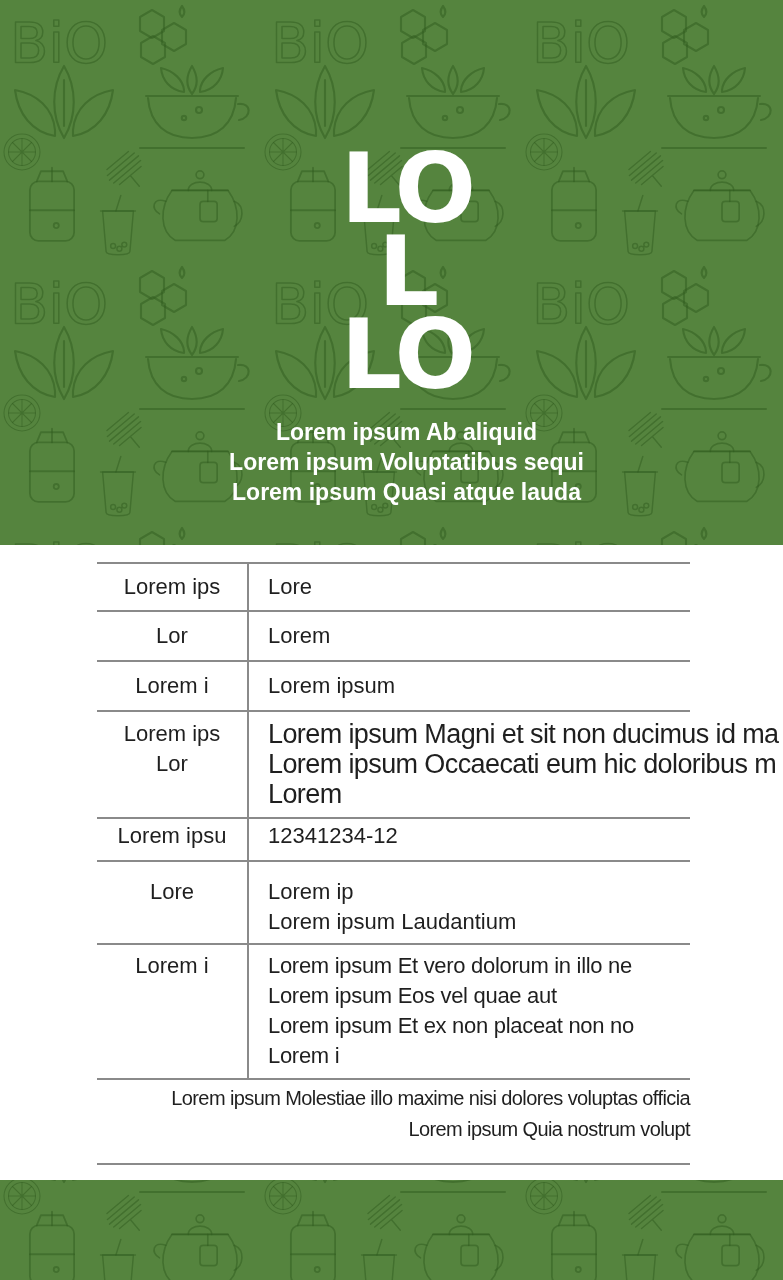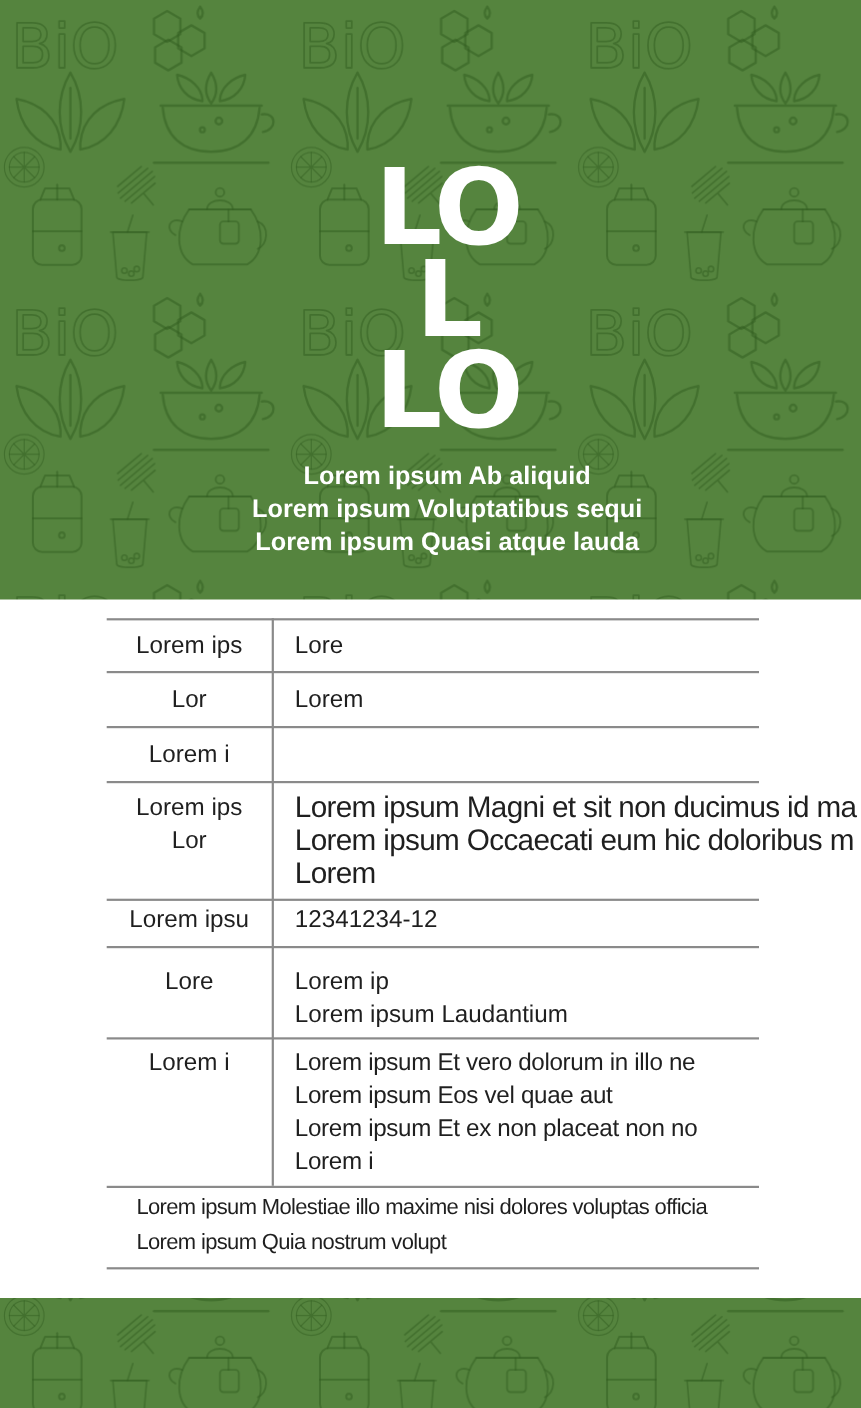--- a/index.html
+++ b/index.html
@@ -32,21 +32,21 @@
   .r1 { height:50px; }  .r1 .tlabel,.r1 .tvalue { padding-top:9px; }
   .r2 { height:50px; }  .r2 .tlabel,.r2 .tvalue { padding-top:9px; }
   .r3 { height:107px; } .r3 .tlabel,.r3 .tvalue { padding-top:7px; }
   .r4 { height:43px; }  .r4 .tlabel,.r4 .tvalue { padding-top:2px; }
   .r5 { height:83px; }  .r5 .tlabel,.r5 .tvalue { padding-top:15px; }
   .r6 { height:135px; } .r6 .tlabel,.r6 .tvalue { padding-top:6px; }
 
   .vdivider { position:absolute; left:150px; top:0; width:2px; height:516px; background:#8A8A8A; }
 
   .tnote { border-top:2px solid #8A8A8A; border-bottom:2px solid #8A8A8A;
-           height:76px; box-sizing:border-box; padding:3px 0 0 27px; }
+           height:87px; box-sizing:border-box; padding:3px 0 0 27px;text-align:right; }
   .tnote .tline { font-size:20px; line-height:31px; letter-spacing:-0.6px; }
 </style>
 </head>
 <body>
 
 <svg class="bg-svg" width="783" height="1280" xmlns="http://www.w3.org/2000/svg">
   <defs>
     <pattern id="teaPat" patternUnits="userSpaceOnUse" width="261" height="261">
       <rect width="261" height="261" fill="#55843E"></rect>
       <g fill="none" stroke="#2F5C1E" stroke-opacity="0.5" stroke-width="2.2" stroke-linecap="round" stroke-linejoin="round">
@@ -145,20 +145,23 @@
     </div>
     <div class="tvalue">
       <div class="tline">Lorem</div>
     </div>
   </div>
 
   <div class="trow r2">
     <div class="tlabel">
       <div class="tline">Lorem i</div>
     </div>
+    <div class="tvalue">
+      <div class="tline">Lorem ipsum</div>
+    </div>
   </div>
 
   <div class="trow r3 small">
     <div class="tlabel">
       <div class="tline" style="font-size:22px; letter-spacing:0;">Lorem ips</div>
       <div class="tline" style="font-size:22px; letter-spacing:0;">Lor</div>
     </div>
     <div class="tvalue">
       <div class="tline">Lorem ipsum Magni et sit non ducimus id ma</div>
       <div class="tline">Lorem ipsum Occaecati eum hic doloribus m</div>

